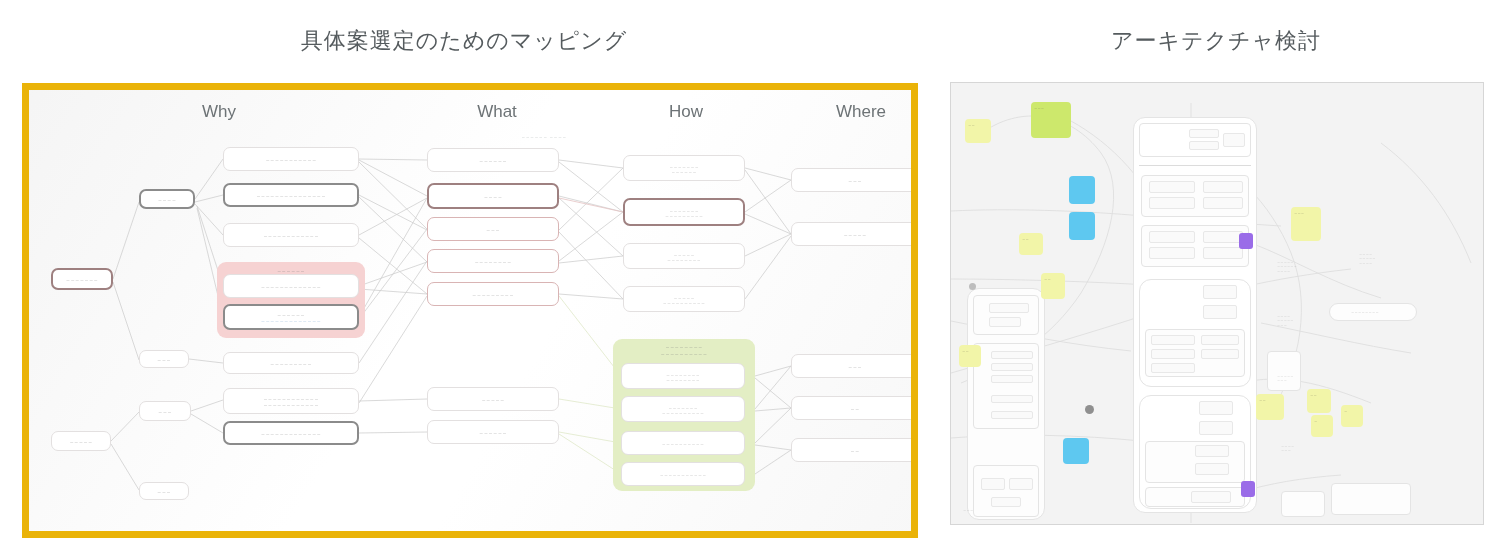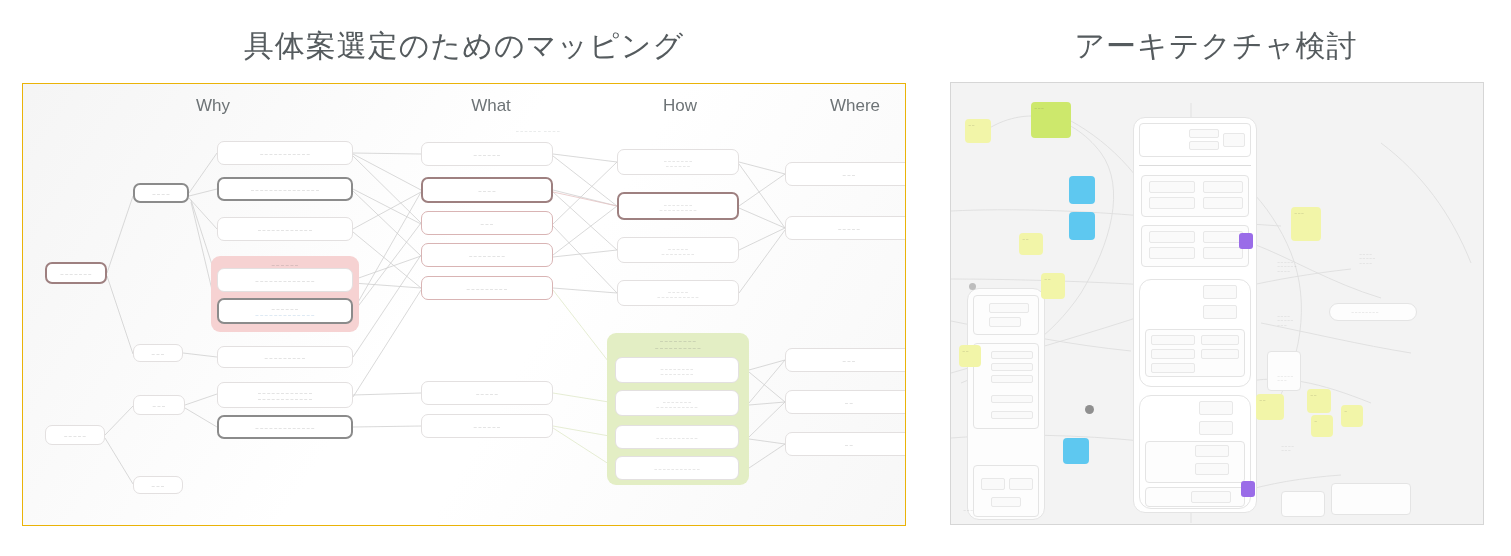--- a/index.html
+++ b/index.html
@@ -3,29 +3,29 @@
 <meta charset="utf-8">
 <style>
   html,body{margin:0;padding:0;}
   body{
     width:1511px;height:556px;background:#ffffff;
     font-family:"Liberation Sans","DejaVu Sans",sans-serif;
     overflow:hidden;position:relative;
   }
   .panel-title{
     position:absolute;text-align:center;color:#555b5e;
-    font-size:30px;letter-spacing:1px;white-space:nowrap;
+    font-size:22px;letter-spacing:1px;white-space:nowrap;
   }
   #title-left{left:22px;top:26px;width:884px;}
   #title-right{left:950px;top:26px;width:532px;}
 
   
   #panel-left{
     position:absolute;left:22px;top:83px;width:882px;height:441px;
-    background:#ffffff;border:1px solid #eab308;overflow:hidden;
+    background:#ffffff;border:7px solid #eab308;overflow:hidden;
   }
   #panel-left .bg-wash{
     position:absolute;inset:0;
     background:linear-gradient(122deg,rgba(243,243,243,.85) 0%,rgba(255,255,255,0) 46%),
                linear-gradient(300deg,rgba(244,244,244,.7) 0%,rgba(255,255,255,0) 42%);
     pointer-events:none;
   }
   .col-head{
     position:absolute;color:#6d7376;font-size:17px;
     text-align:center;white-space:nowrap;

